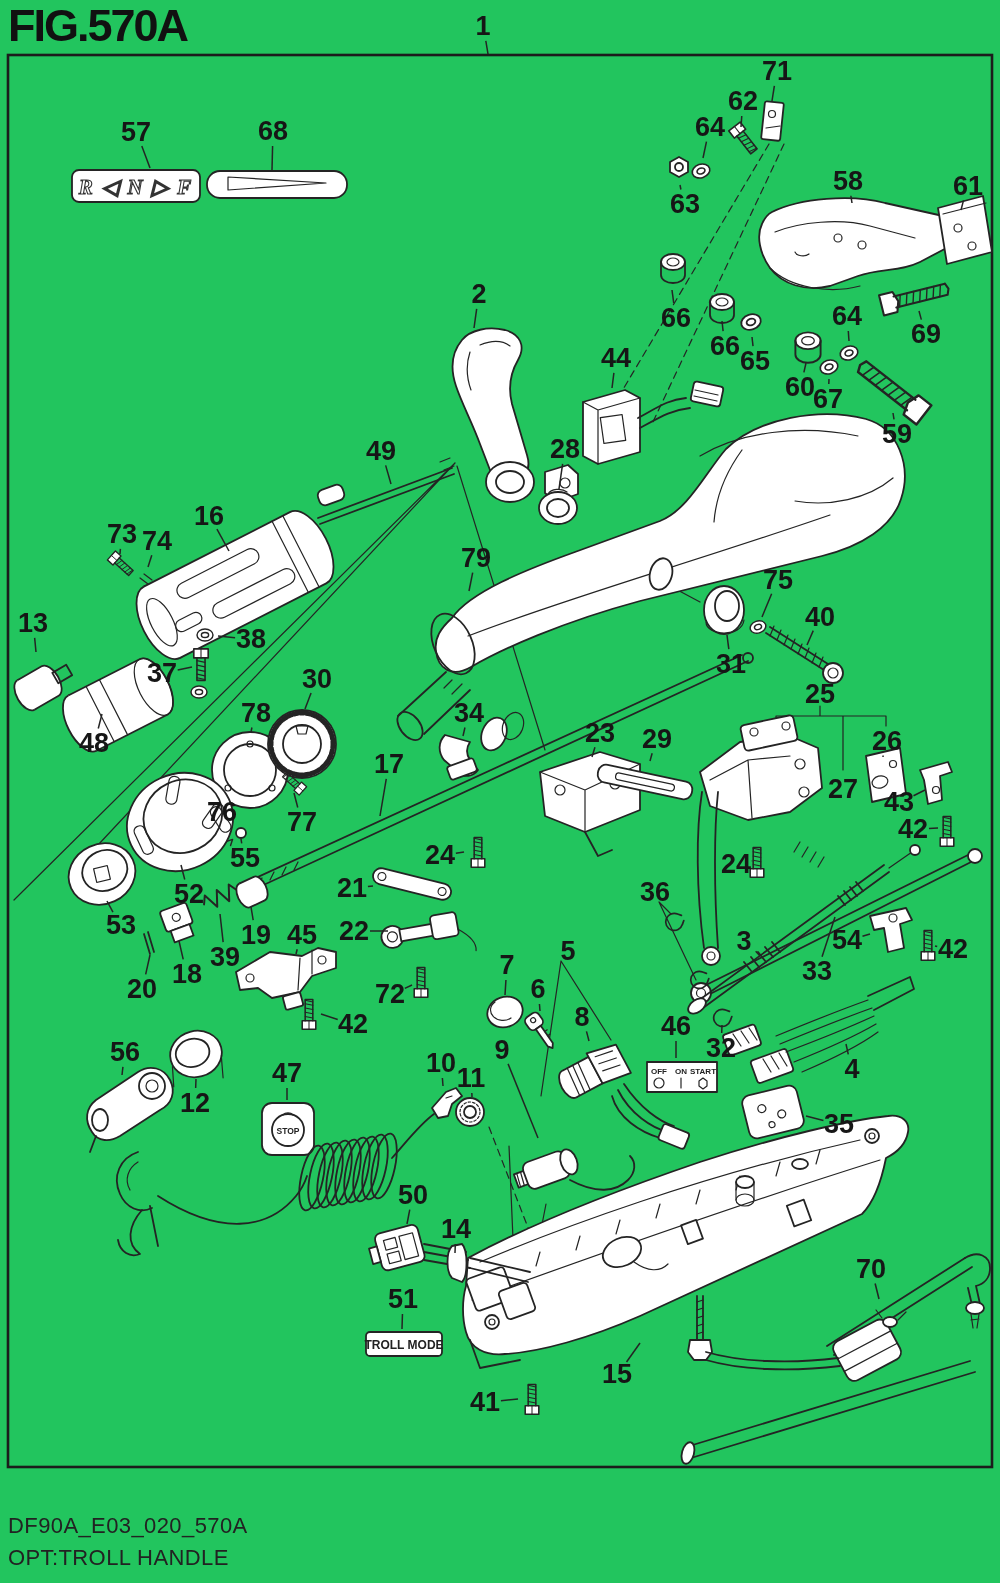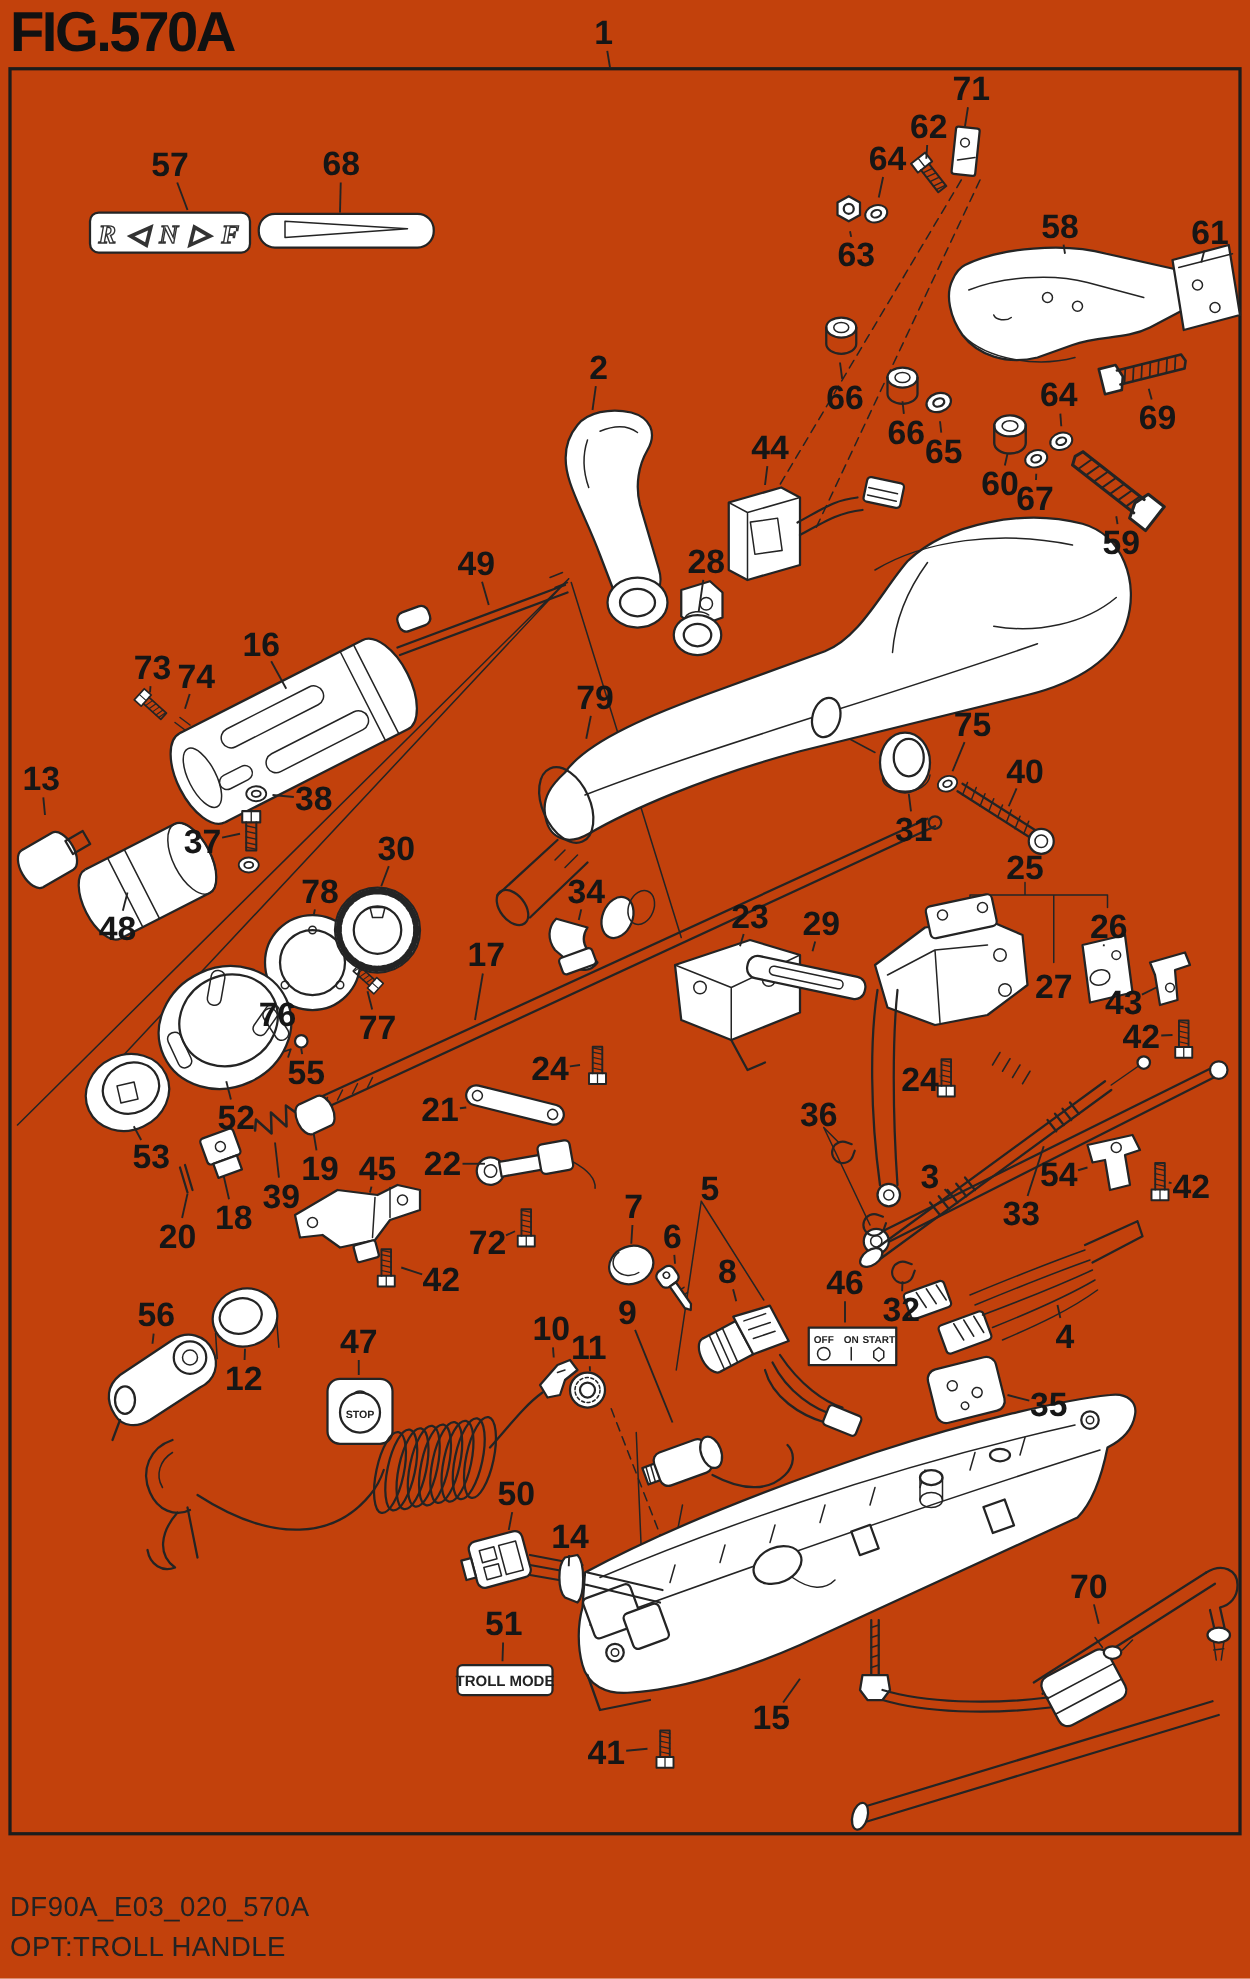--- a/index.html
+++ b/index.html
@@ -1,17 +1,17 @@
 <!DOCTYPE html>
 <html><head>
 <meta charset="utf-8">
 <style>
   html,body{margin:0;padding:0;background:#ffffff;}
   body{width:1000px;height:1583px;font-family:"Liberation Sans",sans-serif;position:relative;}
-  .page{position:relative;width:1000px;height:1583px;background:#c2410c;overflow:hidden;}
+  .page{position:relative;width:1000px;height:1583px;background:#22c55e;overflow:hidden;}
   .fig-title{position:absolute;left:8px;top:0px;font-size:45px;font-weight:bold;letter-spacing:-2px;color:#111;}
   .footer-line{position:absolute;left:8px;color:#222;font-size:22px;letter-spacing:.4px;}
   #footer1{top:1513px;text-align:center;}
   #footer2{top:1545px;}
   svg{position:absolute;left:0;top:0;}
   .ln{fill:none;stroke:#242424;stroke-width:1.8;stroke-linecap:round;stroke-linejoin:round;}
   .lnf{fill:#fff;stroke:#242424;stroke-width:1.8;stroke-linejoin:round;}
   .thin{stroke-width:1.2;}
   .dash{stroke-dasharray:7 5;}
   .teeth{stroke-dasharray:3.5 2.5;stroke-width:5;}

